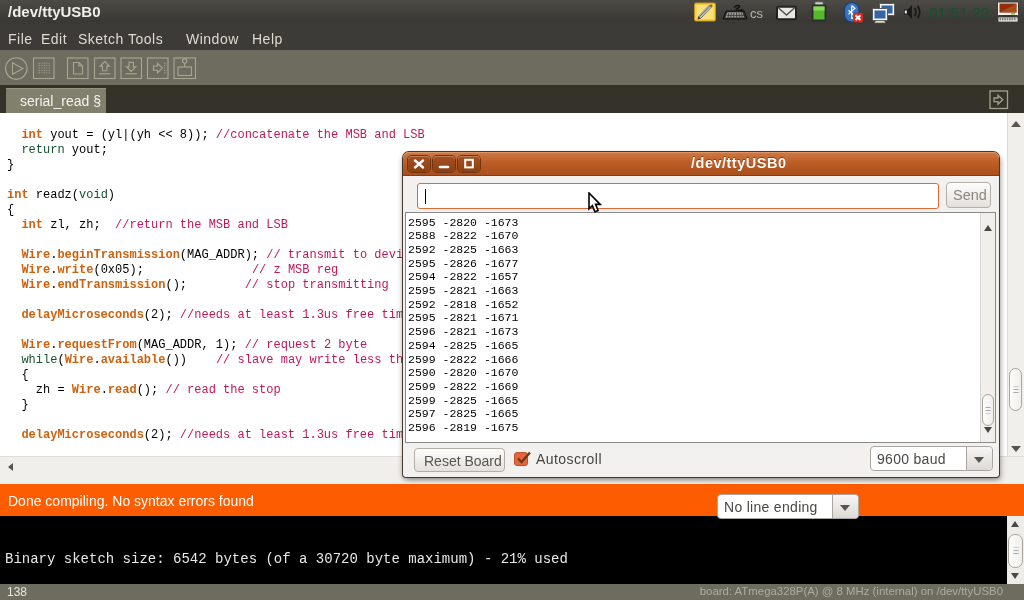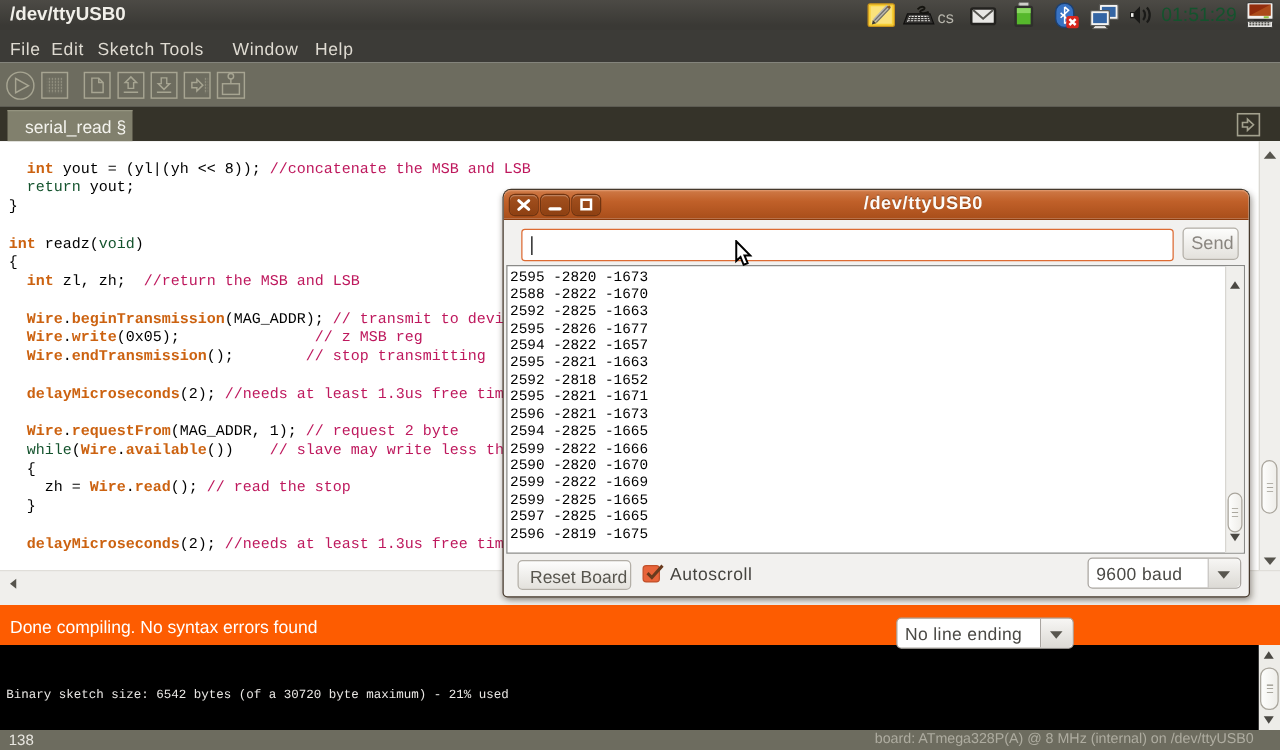--- a/index.html
+++ b/index.html
@@ -29,21 +29,21 @@
 .arrow{width:0;height:0;position:absolute;}
 
 #evsb{left:1007px;top:113px;width:17px;height:343px;background:#f0efec;border-left:1px solid #dbd9d4;}
 
 #hsb{left:0;top:456px;width:1024px;height:28px;background:#f0efec;border-top:1px solid #e0ded9;}
 
 #ostatus{left:0;top:484px;width:1024px;height:32px;background:#fd5c01;text-align:center;}
 #ostatus div{position:absolute;left:8px;top:9px;font-size:14px;color:#fff;}
 
 #console{left:0;top:516px;width:1024px;height:68px;background:#000;}
-#ctext{left:5px;top:551px;font-family:"Liberation Mono",monospace;font-size:10px;color:#e9e7e4;text-align:center;}
+#ctext{left:5px;top:551px;font-family:"Liberation Mono",monospace;font-size:14px;color:#e9e7e4;text-align:center;}
 #cvsb{left:1007px;top:516px;width:17px;height:68px;background:#edece8;}
 
 #bottombar{left:0;top:584px;width:1024px;height:16px;background:#6d6c5f;}
 
 #swin{left:403px;top:152px;width:596px;height:325px;background:#f2f1ef;border-radius:6px 6px 3px 3px;box-shadow:0 0 0 1px #46392c, 2px 3px 5px rgba(60,50,40,0.45), -2px 2px 4px rgba(60,50,40,0.22);}
 #stitle{left:0;top:0;width:596px;height:23px;border-radius:6px 6px 0 0;background:linear-gradient(#cf7a47,#c06029 40%,#a94e1a 100%);box-shadow:inset 0 1px 0 #dd9468;border-bottom:1px solid #8c3c0e;}
 .tbtn{position:absolute;top:4px;width:22px;height:16px;border-radius:4px;background:linear-gradient(#a4511f,#8e4012);box-shadow:inset 0 1px 0 rgba(255,255,255,0.28), 0 0 0 1px #713410;}
 #stitletext{position:absolute;top:3px;left:288px;font-size:14.5px;letter-spacing:0.5px;font-weight:bold;color:#fdfbf8;text-shadow:0 -1px 0 rgba(90,40,10,0.6);}
 #sinput{left:14px;top:31px;width:522px;height:26px;box-sizing:border-box;background:#fff;border:1px solid #dd6b33;border-radius:3px;}
 #caret{left:22px;top:37px;width:1px;height:15px;background:#000;}

